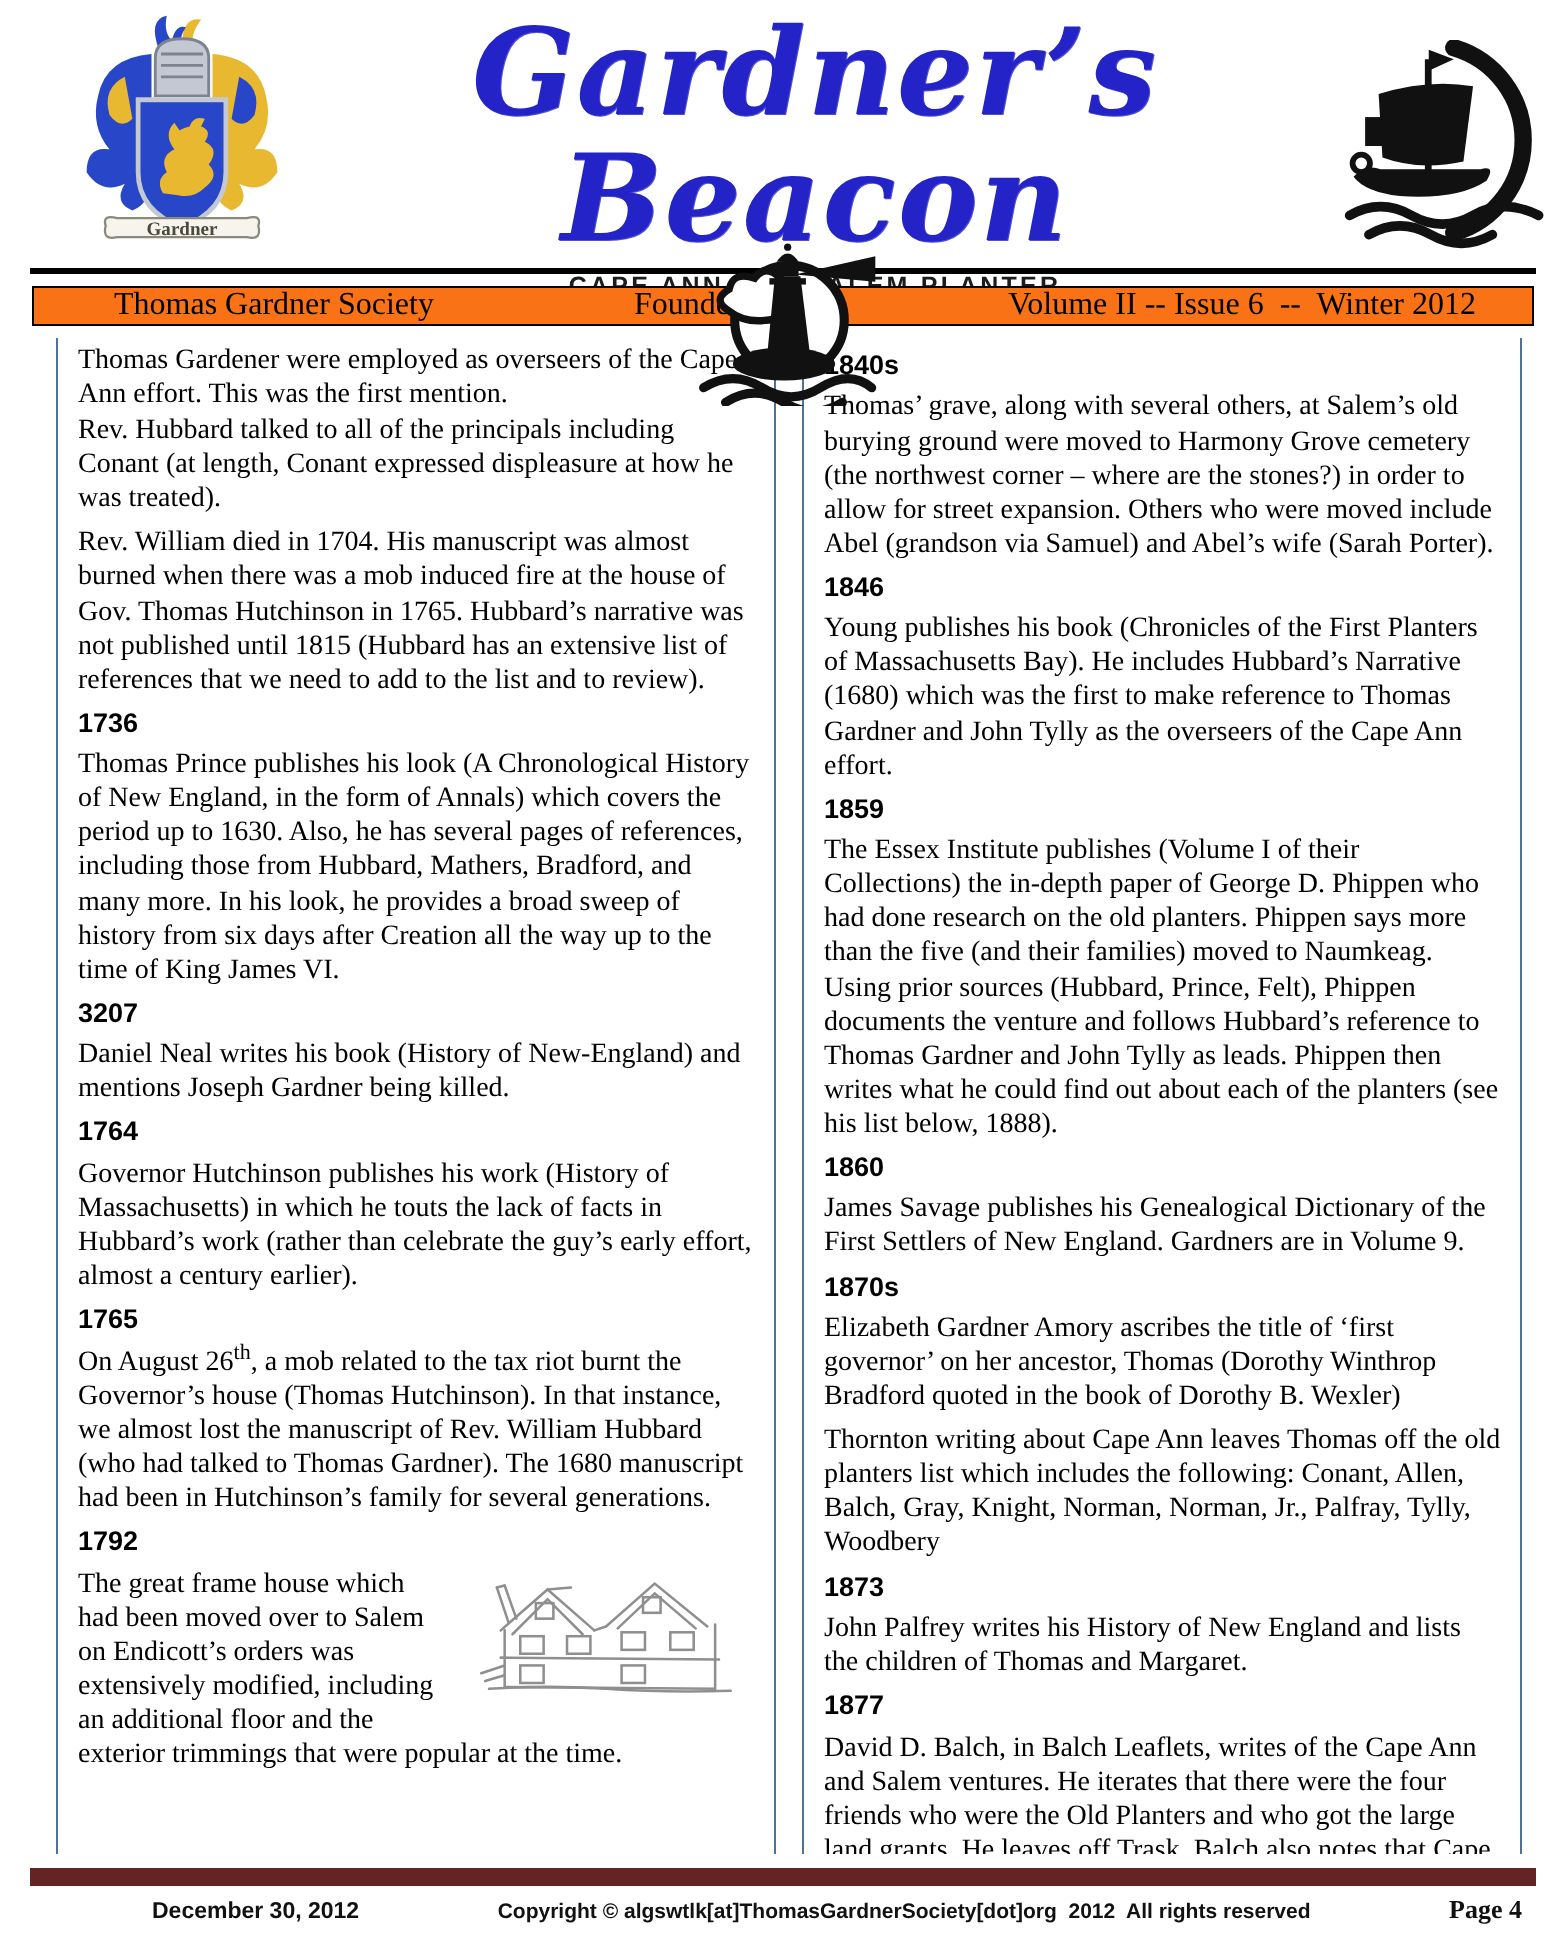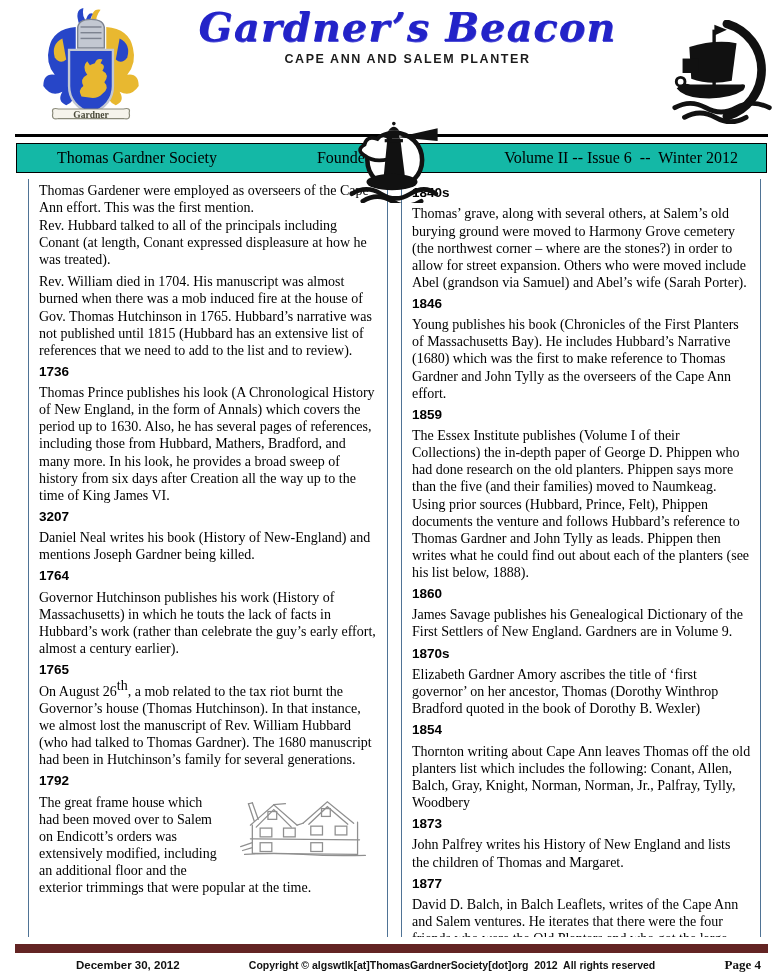--- a/index.html
+++ b/index.html
@@ -8,34 +8,34 @@
     position:relative; width:783px; height:979px; background:#fff;
     font-family:"Liberation Serif", serif; color:#000; overflow:hidden;
   }
 
   
   .masthead { position:relative; height:130px; }
   .crest { position:absolute; left:33px; top:6px; width:116px; height:124px; }
   .title-wrap { position:absolute; left:150px; right:118px; top:6px; text-align:center; }
   .nl-title {
     font-family:"DejaVu Serif", serif; font-style:italic; font-weight:bold;
-    font-size:40px; line-height:1.05; color:#2323c8; letter-spacing:1px;
+    font-size:60px; line-height:1.05; color:#2323c8; letter-spacing:1px;
     text-shadow:0.5px 0.5px 0 #5050d8;
   }
   .nl-subtitle {
     margin-top:4px; font-family:"Liberation Sans", sans-serif; font-weight:bold;
     font-size:12.5px; letter-spacing:1.6px; color:#1c1c1c;
   }
   .ship { position:absolute; right:6px; top:20px; width:106px; height:106px; }
 
   
   .top-rule { height:3px; background:#000; margin:4px 15px 6px 15px; }
   .info-band {
-    position:relative; margin:0 16px; border:1px solid #000; height:30px;
-    display:flex; align-items:center; font-size:16px; background:#14b8a6;
+    position:relative; margin:0 16px; border:1px solid #000; height:20px;
+    display:flex; align-items:center; font-size:16px; background:#f97316;
   }
   .band-society { margin-left:40px; }
   .band-founded { margin-left:100px; }
   .band-volume  { margin-left:auto; margin-right:28px; white-space:pre-wrap; }
   .lighthouse {
     position:absolute; left:50%; top:-25px; transform:translateX(-50%);
     width:100px; height:84px; z-index:3; background:transparent;
   }
 
   
@@ -43,21 +43,21 @@
   .col {
     flex:1; border-left:1.4px solid #4f7395; border-right:1.4px solid #4f7395;
     padding:3px 9px 0 10px; font-size:14px; line-height:1.22;
   }
   .col p { margin:0 0 5px 0; }
   .col p.tight { margin-bottom:1px; }
   h3.year {
     font-family:"Liberation Sans", sans-serif; font-size:13.5px; font-weight:bold;
     margin:3px 0 4px 0; color:#000;
   }
-  sup { font-size:14px; line-height:0; }
+  sup { font-size:11px; line-height:0; }
 
   
   .house-fig { float:right; width:150px; margin:0 0 2px 8px; text-align:center; }
   .house-fig svg { width:142px; height:76px; }
 
   
   .footer-bar { height:9px; background:#632423; margin:7px 15px 0 15px; }
   .footer-row {
     display:flex; align-items:baseline; padding:4px 22px 0 76px;
     font-family:"Liberation Sans", sans-serif; font-weight:bold; font-size:11.5px; color:#111;
@@ -198,21 +198,20 @@
 
       <h3 class="year">1859</h3>
       <p>The Essex Institute publishes (Volume I of their Collections) the in-depth paper of George D. Phippen who had done research on the old planters. Phippen says more than the five (and their families) moved to Naumkeag. Using prior sources (Hubbard, Prince, Felt), Phippen documents the venture and follows Hubbard’s reference to Thomas Gardner and John Tylly as leads. Phippen then writes what he could find out about each of the planters (see his list below, 1888).</p>
 
       <h3 class="year">1860</h3>
       <p>James Savage publishes his Genealogical Dictionary of the First Settlers of New England. Gardners are in Volume 9.</p>
 
       <h3 class="year">1870s</h3>
       <p>Elizabeth Gardner Amory ascribes the title of ‘first governor’ on her ancestor, Thomas (Dorothy Winthrop Bradford quoted in the book of Dorothy B. Wexler)</p>
 
-      <h3 class="year">1854</h3>
       <p>Thornton writing about Cape Ann leaves Thomas off the old planters list which includes the following: Conant, Allen, Balch, Gray, Knight, Norman, Norman, Jr., Palfray, Tylly, Woodbery</p>
 
       <h3 class="year">1873</h3>
       <p>John Palfrey writes his History of New England and lists the children of Thomas and Margaret.</p>
 
       <h3 class="year">1877</h3>
       <p>David D. Balch, in Balch Leaflets, writes of the Cape Ann and Salem ventures. He iterates that there were the four friends who were the Old Planters and who got the large land grants. He leaves off Trask. Balch also notes that Cape Ann was not abandoned completely. His article mentions</p>
     </div>
   </div>
 

